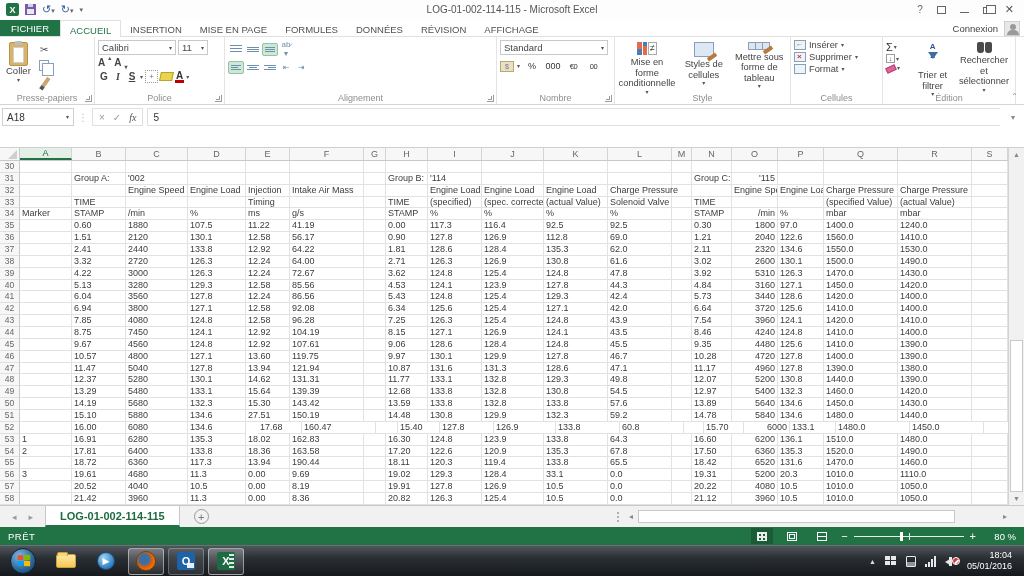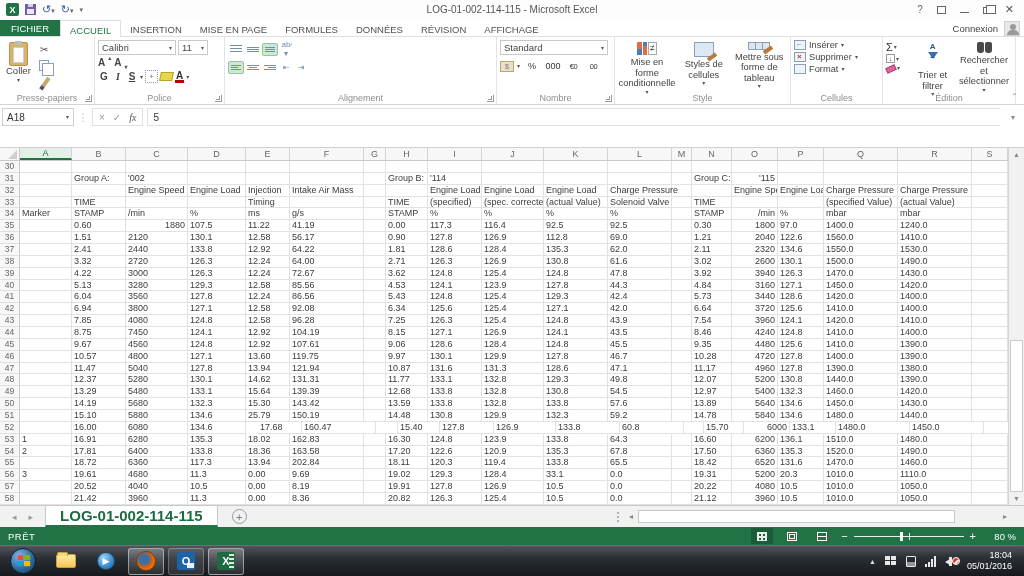--- a/index.html
+++ b/index.html
@@ -148,21 +148,21 @@
   .cell.spill { overflow:visible; z-index:1; }
   .vscroll { width:16px; background:#f1f1f1; border-left:1px solid #d4d4d4; display:flex; flex-direction:column; align-items:center; }
   .vs-arrow { height:13px; width:100%; text-align:center; font-size:7px; color:#888; line-height:13px; background:#f1f1f1; }
   .vs-track { flex:1; width:100%; position:relative; }
   .vs-thumb { position:absolute; left:1px; right:1px; top:54%; bottom:0; background:#fff; border:1px solid #c9c9c9; }
 
   
   .sheetbar { height:22px; background:#f1f1f1; border-top:1px solid #c9c9c9; display:flex; align-items:stretch; font-size:10px; }
   .nav-arrows { display:flex; align-items:center; gap:12px; padding:0 12px; color:#9a9a9a; font-size:9px; }
   .sheettab { background:#fff; border-right:1px solid #c9c9c9; border-left:1px solid #c9c9c9; border-bottom:2px solid #217346;
-    color:#1e6b43; font-weight:bold; display:flex; align-items:center; padding:0 14px; font-size:15px; }
+    color:#1e6b43; font-weight:bold; display:flex; align-items:center; padding:0 14px; font-size:11px; }
   .addsheet { width:15px; height:15px; border:1px solid #9a9a9a; border-radius:50%; color:#777; font-size:11px;
     display:flex; align-items:center; justify-content:center; align-self:center; margin-left:14px; }
   .sb-spacer { flex:1; }
   .hsplit { display:flex; flex-direction:column; gap:2px; justify-content:center; padding:0 5px; }
   .hsplit i { width:2px; height:2px; background:#9a9a9a; border-radius:50%; }
   .hscroll { display:flex; align-items:center; width:400px; padding-right:12px; }
   .hs-arrow { width:14px; text-align:center; color:#888; font-size:8px; }
   .hs-track { flex:1; height:13px; position:relative; }
   .hs-thumb { position:absolute; left:0; right:12%; top:0; bottom:0; background:#fff; border:1px solid #c9c9c9; }
 
@@ -602,21 +602,21 @@
           <div class="cell ra" style="width: 46px;">/min</div>
           <div class="cell" style="width: 46px;">%</div>
           <div class="cell" style="width: 74px;">mbar</div>
           <div class="cell spill" style="width: 74px;">mbar</div>
           <div class="cell" style="width: 36px;"></div>
         </div>
         <div class="grow">
           <div class="rh">35</div>
           <div class="cell" style="width: 52px;"></div>
           <div class="cell" style="width: 54px;">0.60</div>
-          <div class="cell" style="width: 62px; text-align: right;">1880</div>
+          <div class="cell" style="width: 62px;">1880</div>
           <div class="cell" style="width: 58px;">107.5</div>
           <div class="cell" style="width: 44px;">11.22</div>
           <div class="cell spill" style="width: 74px;">41.19</div>
           <div class="cell" style="width: 22px;"></div>
           <div class="cell" style="width: 42px;">0.00</div>
           <div class="cell" style="width: 54px;">117.3</div>
           <div class="cell" style="width: 62px;">116.4</div>
           <div class="cell" style="width: 64px;">92.5</div>
           <div class="cell spill" style="width: 64px;">92.5</div>
           <div class="cell" style="width: 20px;"></div>
@@ -702,21 +702,21 @@
           <div class="cell" style="width: 44px;">12.24</div>
           <div class="cell spill" style="width: 74px;">72.67</div>
           <div class="cell" style="width: 22px;"></div>
           <div class="cell" style="width: 42px;">3.62</div>
           <div class="cell" style="width: 54px;">124.8</div>
           <div class="cell" style="width: 62px;">125.4</div>
           <div class="cell" style="width: 64px;">124.8</div>
           <div class="cell spill" style="width: 64px;">47.8</div>
           <div class="cell" style="width: 20px;"></div>
           <div class="cell" style="width: 40px;">3.92</div>
-          <div class="cell ra" style="width: 46px;">3940</div>
+          <div class="cell ra" style="width: 46px;">5310</div>
           <div class="cell" style="width: 46px;">126.3</div>
           <div class="cell" style="width: 74px;">1470.0</div>
           <div class="cell spill" style="width: 74px;">1430.0</div>
           <div class="cell" style="width: 36px;"></div>
         </div>
         <div class="grow">
           <div class="rh">40</div>
           <div class="cell" style="width: 52px;"></div>
           <div class="cell" style="width: 54px;">5.13</div>
           <div class="cell" style="width: 62px;">3280</div>
@@ -956,21 +956,21 @@
           <div class="cell" style="width: 74px;">1450.0</div>
           <div class="cell spill" style="width: 74px;">1430.0</div>
           <div class="cell" style="width: 36px;"></div>
         </div>
         <div class="grow">
           <div class="rh">51</div>
           <div class="cell" style="width: 52px;"></div>
           <div class="cell" style="width: 54px;">15.10</div>
           <div class="cell" style="width: 62px;">5880</div>
           <div class="cell" style="width: 58px;">134.6</div>
-          <div class="cell" style="width: 44px;">25.79</div>
+          <div class="cell" style="width: 44px;">27.51</div>
           <div class="cell spill" style="width: 74px;">150.19</div>
           <div class="cell" style="width: 22px;"></div>
           <div class="cell" style="width: 42px;">14.48</div>
           <div class="cell" style="width: 54px;">130.8</div>
           <div class="cell" style="width: 62px;">129.9</div>
           <div class="cell" style="width: 64px;">132.3</div>
           <div class="cell spill" style="width: 64px;">59.2</div>
           <div class="cell" style="width: 20px;"></div>
           <div class="cell" style="width: 40px;">14.78</div>
           <div class="cell ra" style="width: 46px;">5840</div>
@@ -1045,21 +1045,21 @@
           <div class="cell spill" style="width: 74px;">1490.0</div>
           <div class="cell" style="width: 36px;"></div>
         </div>
         <div class="grow">
           <div class="rh">55</div>
           <div class="cell" style="width: 52px;"></div>
           <div class="cell" style="width: 54px;">18.72</div>
           <div class="cell" style="width: 62px;">6360</div>
           <div class="cell" style="width: 58px;">117.3</div>
           <div class="cell" style="width: 44px;">13.94</div>
-          <div class="cell spill" style="width: 74px;">202.84</div>
+          <div class="cell spill" style="width: 74px;">190.44</div>
           <div class="cell" style="width: 22px;"></div>
           <div class="cell" style="width: 42px;">18.11</div>
           <div class="cell" style="width: 54px;">120.3</div>
           <div class="cell" style="width: 62px;">119.4</div>
           <div class="cell" style="width: 64px;">133.8</div>
           <div class="cell spill" style="width: 64px;">65.5</div>
           <div class="cell" style="width: 20px;"></div>
           <div class="cell" style="width: 40px;">18.42</div>
           <div class="cell ra" style="width: 46px;">6520</div>
           <div class="cell" style="width: 46px;">131.6</div>

